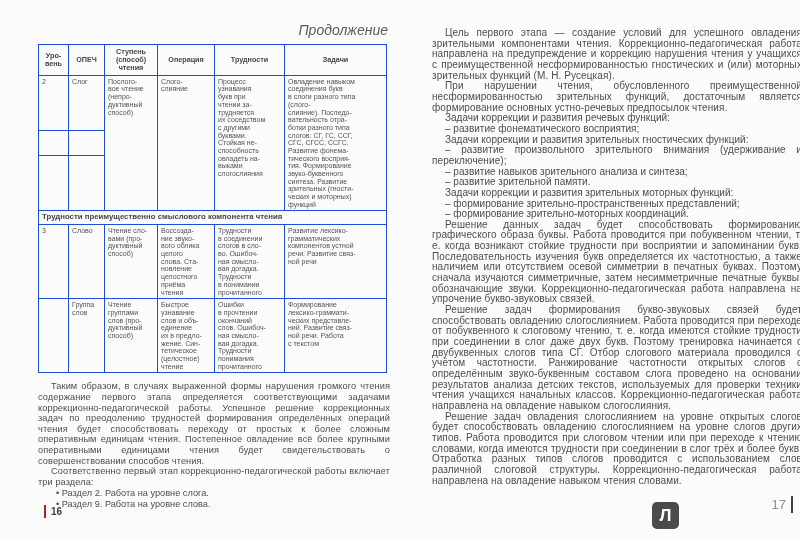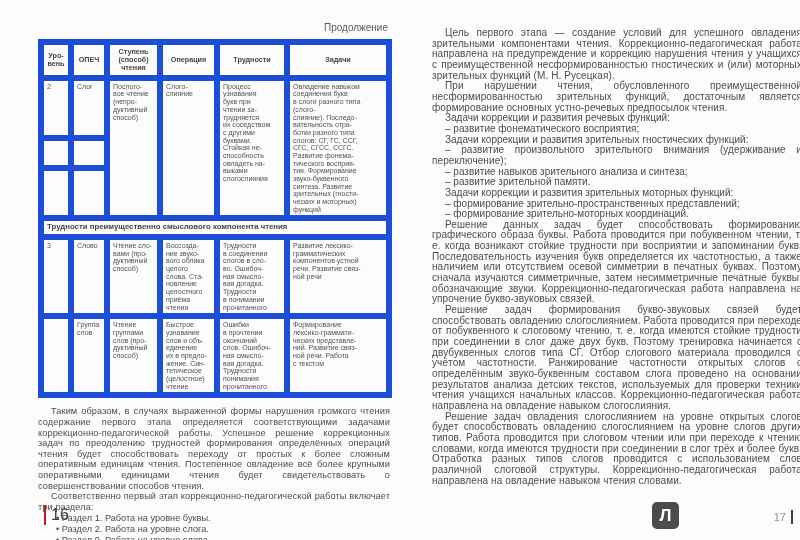--- a/index.html
+++ b/index.html
@@ -6,29 +6,29 @@
   body{
     width:800px;height:540px;position:relative;overflow:hidden;
     background:#fcfcfc;
     font-family:"Liberation Sans", sans-serif;
     color:#4c4c4c;
     -webkit-font-smoothing:antialiased;
   }
   
   .page-left{position:absolute;left:38px;top:22px;width:352px;}
   .continuation{
-    text-align:right;font-size:10px;color:#5c5c5c;
+    text-align:right;font-style:italic;font-size:14px;color:#5c5c5c;
     margin:0 2px 6px 0;
   }
   table.read-table{
     border-collapse:collapse;table-layout:fixed;width:348px;
     font-size:7px;line-height:1.1;color:#525252;
   }
   table.read-table td, table.read-table th{
-    border:6px solid #1d4ed8;
+    border:1px solid #1d4ed8;
     vertical-align:top;text-align:left;
     padding:2px 3px;
     white-space:pre-line;
     overflow:hidden;
   }
   table.read-table th{
     text-align:center;vertical-align:middle;font-weight:bold;color:#454545;
     font-size:7.2px;padding:3px 1px;
   }
   col.c1{width:30px}col.c2{width:36px}col.c3{width:53px}
@@ -40,31 +40,31 @@
     text-align:center;font-weight:bold;font-size:7.8px;color:#454545;
     padding:3px 2px;white-space:normal;vertical-align:middle;
   }
   .left-text{margin-top:8px;font-size:9.2px;line-height:10.6px;color:#4c4c4c;}
   .para{ text-align:justify;text-indent:13px;margin:0; }
   .left-text .para{letter-spacing:.1px;}
   .bullets{margin-top:1px;}
   .bullet-line{margin:0 0 0 18px;text-align:left;font-size:9.2px;line-height:10.6px;}
   .pageno-left{
     position:absolute;left:44px;top:505px;
-    font-size:16px;font-weight:normal;color:#3f3f3f;
+    font-size:10px;font-weight:bold;color:#3f3f3f;
     border-left:2px solid #b91c1c;padding:1px 0 1px 5px;
   }
   
   .page-right{position:absolute;left:432px;top:28px;width:370px;
     font-size:10px;line-height:10.65px;color:#4c4c4c;}
   .page-right .para{letter-spacing:.1px;}
   .line{margin:0;text-indent:13px;text-align:left;}
   .pageno-right{
-    position:absolute;left:760px;top:510px;width:26px;text-align:right;
-    font-size:11px;color:#8d8d8d;
+    position:absolute;left:760px;top:496px;width:26px;text-align:right;
+    font-size:13px;color:#8d8d8d;
     border-right:2px solid #404040;padding:1px 5px 1px 0;
   }
   
   .watermark{
     position:absolute;left:652px;top:502px;width:27px;height:27px;
     background:#4b4b4b;border-radius:5px;
     display:flex;align-items:center;justify-content:center;
     color:#ffffff;font-weight:bold;font-size:17px;
   }
 </style>
@@ -213,21 +213,20 @@
 ной речи. Работа
 с текстом</td>
     </tr>
   </tbody>
     </table>
 
   <div class="left-text">
     <p class="para">Таким образом, в случаях выраженной формы нарушения громкого чтения содержание первого этапа определяется соответствующими задачами коррекционно-педагогической работы. Успешное решение коррекционных задач по преодолению трудностей формирования определённых операций чтения будет способствовать переходу от простых к более сложным оперативным единицам чтения. Постепенное овладение всё более крупными оперативными единицами чтения будет свидетельствовать о совершенствовании способов чтения.</p>
     <p class="para">Соответственно первый этап коррекционно-педагогической работы включает три раздела:</p>
     <div class="bullets">
-      <div class="bullet-line">• Раздел 1. Работа на уровне буквы.</div>
       <div class="bullet-line">• Раздел 2. Работа на уровне слога.</div>
       <div class="bullet-line">• Раздел 9. Работа на уровне слова.</div>
     </div>
   </div>
 </div>
 
 <div class="pageno-left">16</div>
 
 <div class="page-right">
   <p class="para">Цель первого этапа — создание условий для успешного овладения зрительными компонентами чтения. Коррекционно-педагогическая работа направлена на предупреждение и коррекцию нарушения чтения у учащихся с преимущественной несформированностью гностических и (или) моторных зрительных функций (М. Н. Русецкая).</p>

